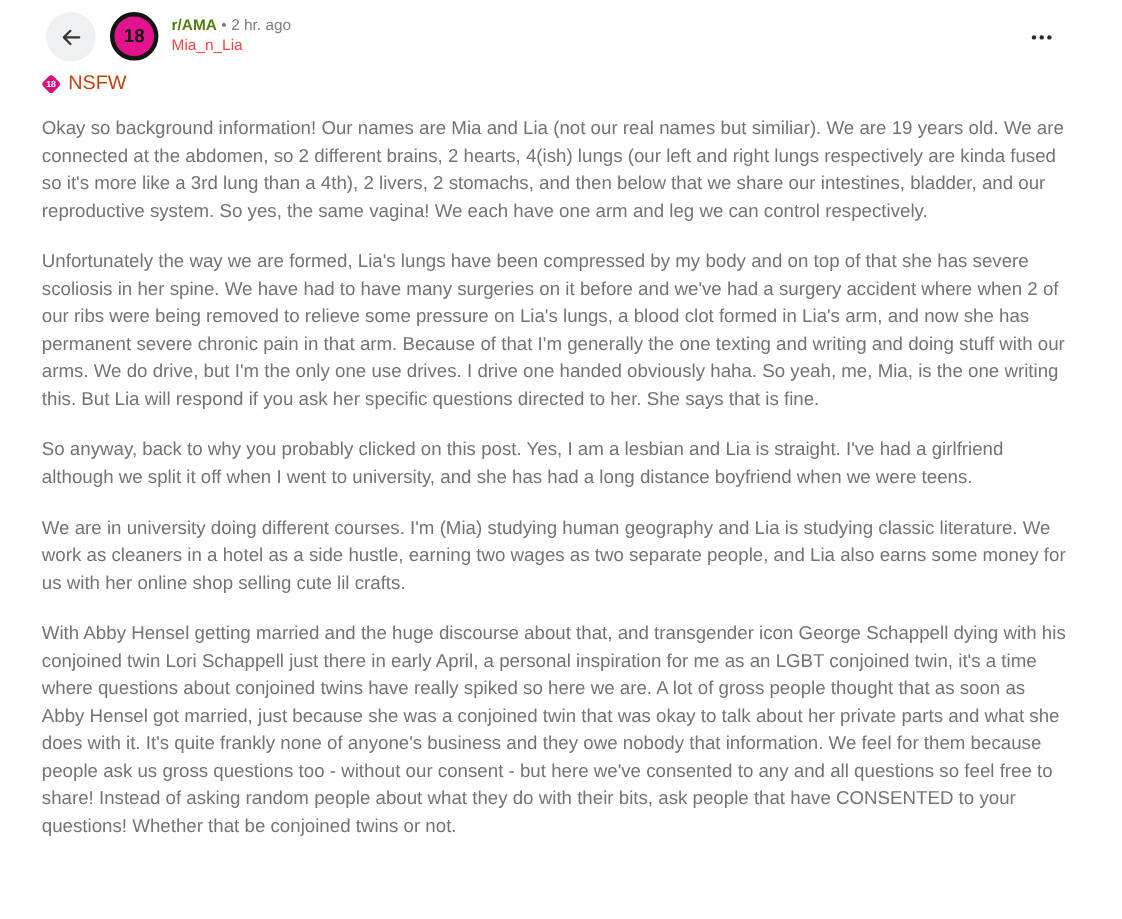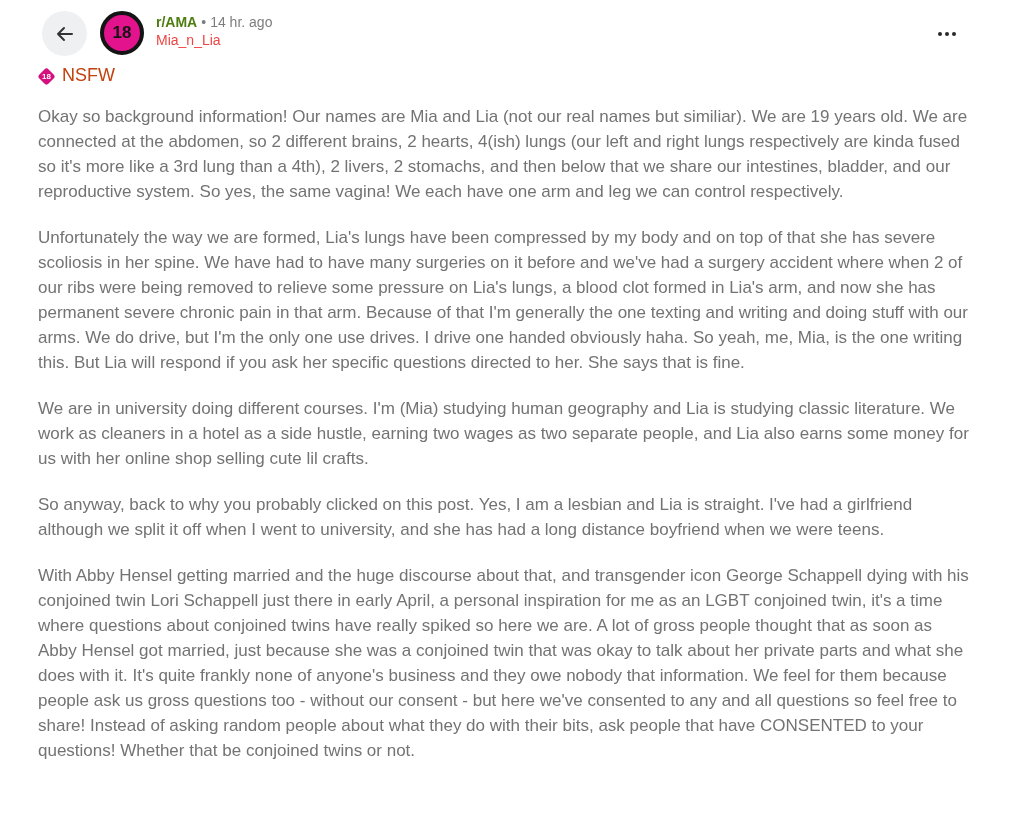--- a/index.html
+++ b/index.html
@@ -116,21 +116,21 @@
         </svg>
       </span>
     </button>
 
     <div class="avatar">
       <span>18</span>
     </div>
 
     <div class="header-meta">
       <div class="meta-line1">
-        <span class="subreddit">r/AMA</span><span class="meta-sep">•</span><span class="meta-time">14 hr. ago</span>
+        <span class="subreddit">r/AMA</span><span class="meta-sep">•</span><span class="meta-time">2 hr. ago</span>
       </div>
       <div class="username">Mia_n_Lia</div>
     </div>
 
     <button class="more-btn">
       <span class="dots">
           <span></span>
           <span></span>
           <span></span>
         </span>
@@ -141,18 +141,18 @@
     <span class="nsfw-diamond">
       <span>18</span>
     </span>
     <span class="nsfw-label">NSFW</span>
   </div>
 
 
   <article class="post-body">
     <p>Okay so background information! Our names are Mia and Lia (not our real names but similiar). We are 19 years old. We are connected at the abdomen, so 2 different brains, 2 hearts, 4(ish) lungs (our left and right lungs respectively are kinda fused so it's more like a 3rd lung than a 4th), 2 livers, 2 stomachs, and then below that we share our intestines, bladder, and our reproductive system. So yes, the same vagina! We each have one arm and leg we can control respectively.</p>
     <p>Unfortunately the way we are formed, Lia's lungs have been compressed by my body and on top of that she has severe scoliosis in her spine. We have had to have many surgeries on it before and we've had a surgery accident where when 2 of our ribs were being removed to relieve some pressure on Lia's lungs, a blood clot formed in Lia's arm, and now she has permanent severe chronic pain in that arm. Because of that I'm generally the one texting and writing and doing stuff with our arms. We do drive, but I'm the only one use drives. I drive one handed obviously haha. So yeah, me, Mia, is the one writing this. But Lia will respond if you ask her specific questions directed to her. She says that is fine.</p>
+    <p>So anyway, back to why you probably clicked on this post. Yes, I am a lesbian and Lia is straight. I've had a girlfriend although we split it off when I went to university, and she has had a long distance boyfriend when we were teens.</p>
     <p>We are in university doing different courses. I'm (Mia) studying human geography and Lia is studying classic literature. We work as cleaners in a hotel as a side hustle, earning two wages as two separate people, and Lia also earns some money for us with her online shop selling cute lil crafts.</p>
-    <p>So anyway, back to why you probably clicked on this post. Yes, I am a lesbian and Lia is straight. I've had a girlfriend although we split it off when I went to university, and she has had a long distance boyfriend when we were teens.</p>
     <p>With Abby Hensel getting married and the huge discourse about that, and transgender icon George Schappell dying with his conjoined twin Lori Schappell just there in early April, a personal inspiration for me as an LGBT conjoined twin, it's a time where questions about conjoined twins have really spiked so here we are. A lot of gross people thought that as soon as Abby Hensel got married, just because she was a conjoined twin that was okay to talk about her private parts and what she does with it. It's quite frankly none of anyone's business and they owe nobody that information. We feel for them because people ask us gross questions too - without our consent - but here we've consented to any and all questions so feel free to share! Instead of asking random people about what they do with their bits, ask people that have CONSENTED to your questions! Whether that be conjoined twins or not.</p>
   </article>
 
 </div>
 
 </body></html>

